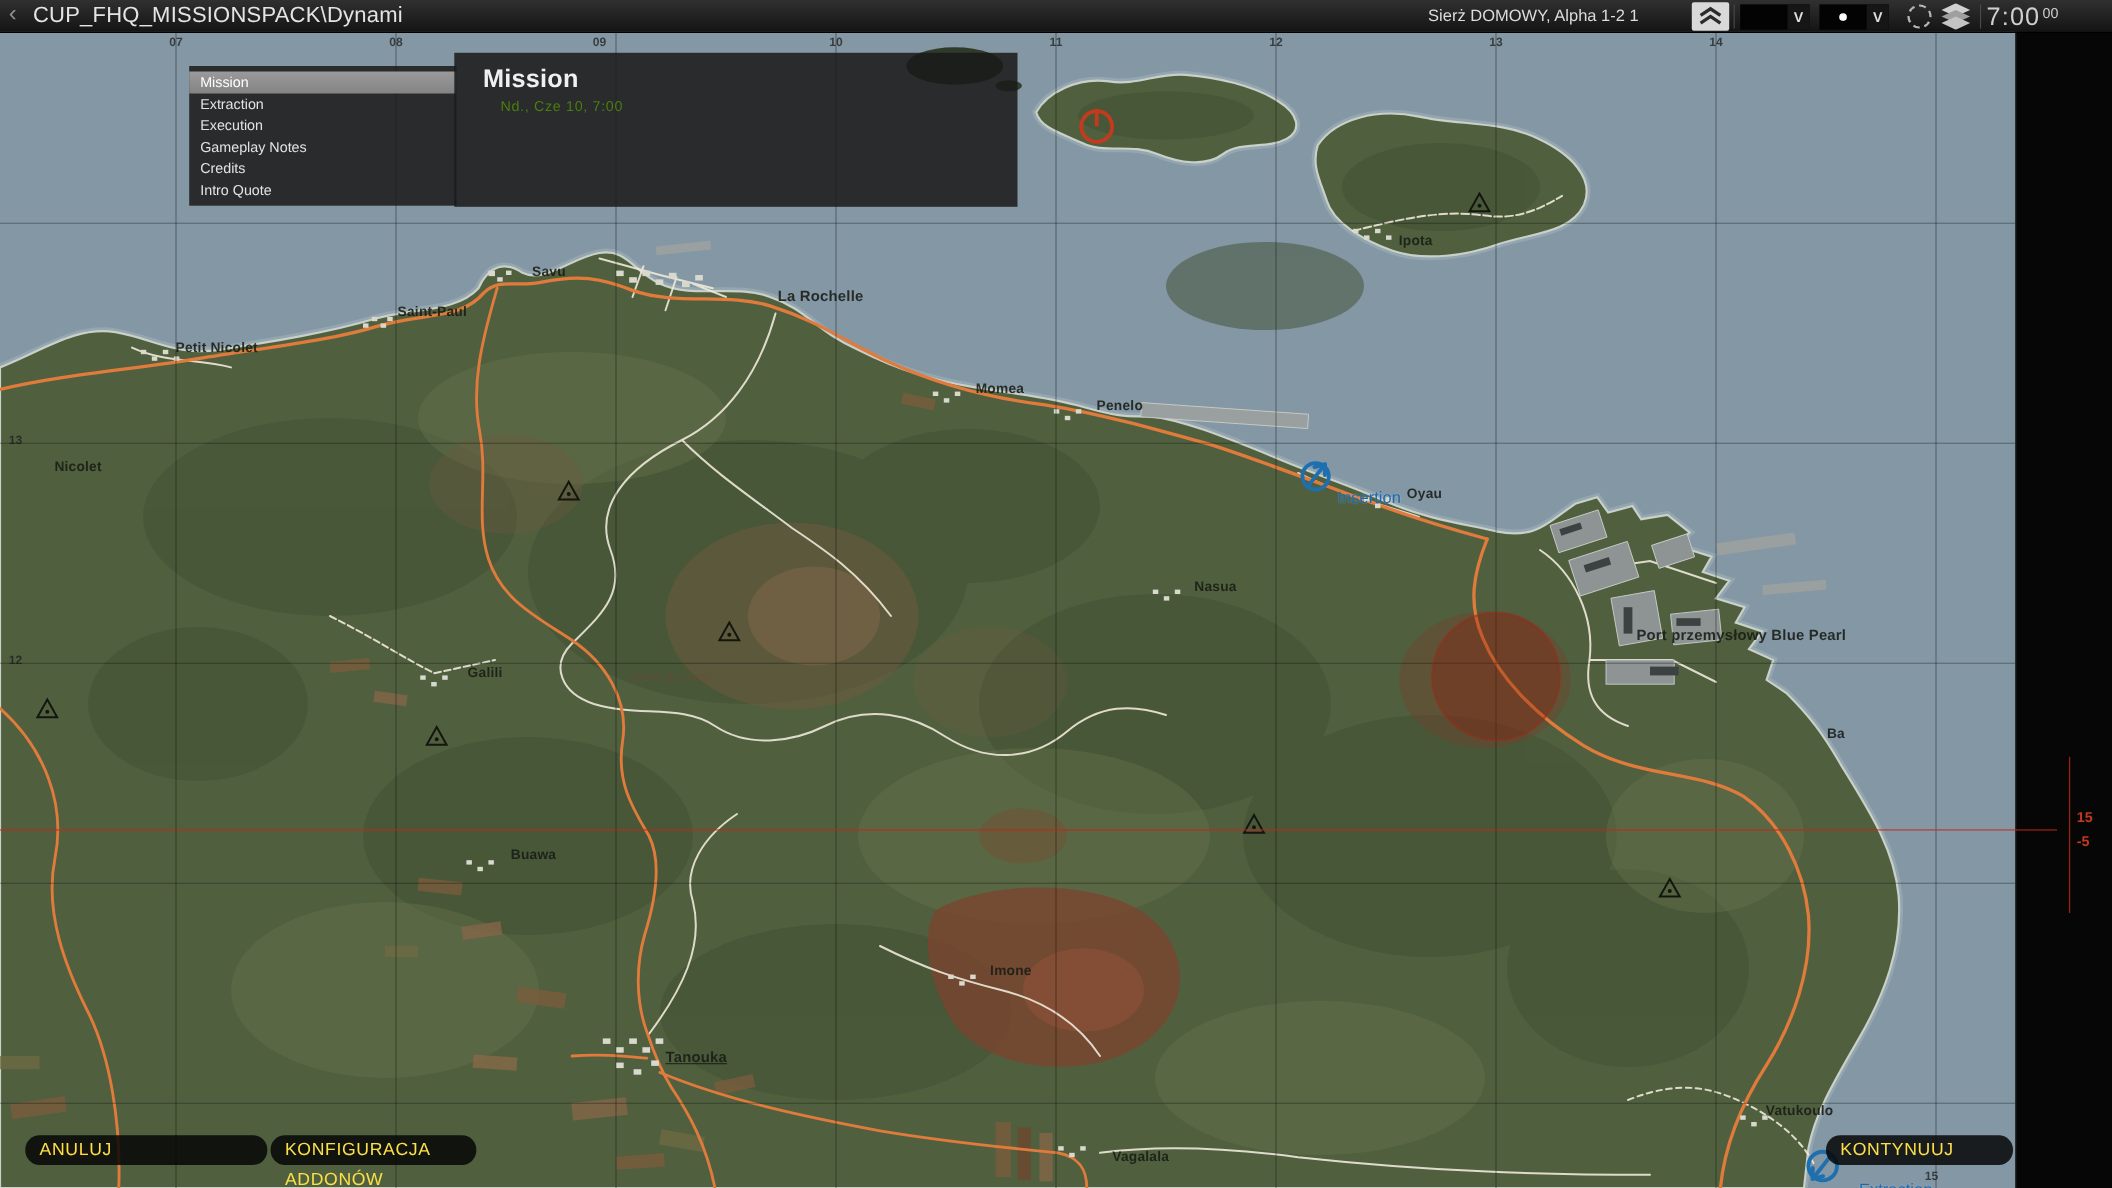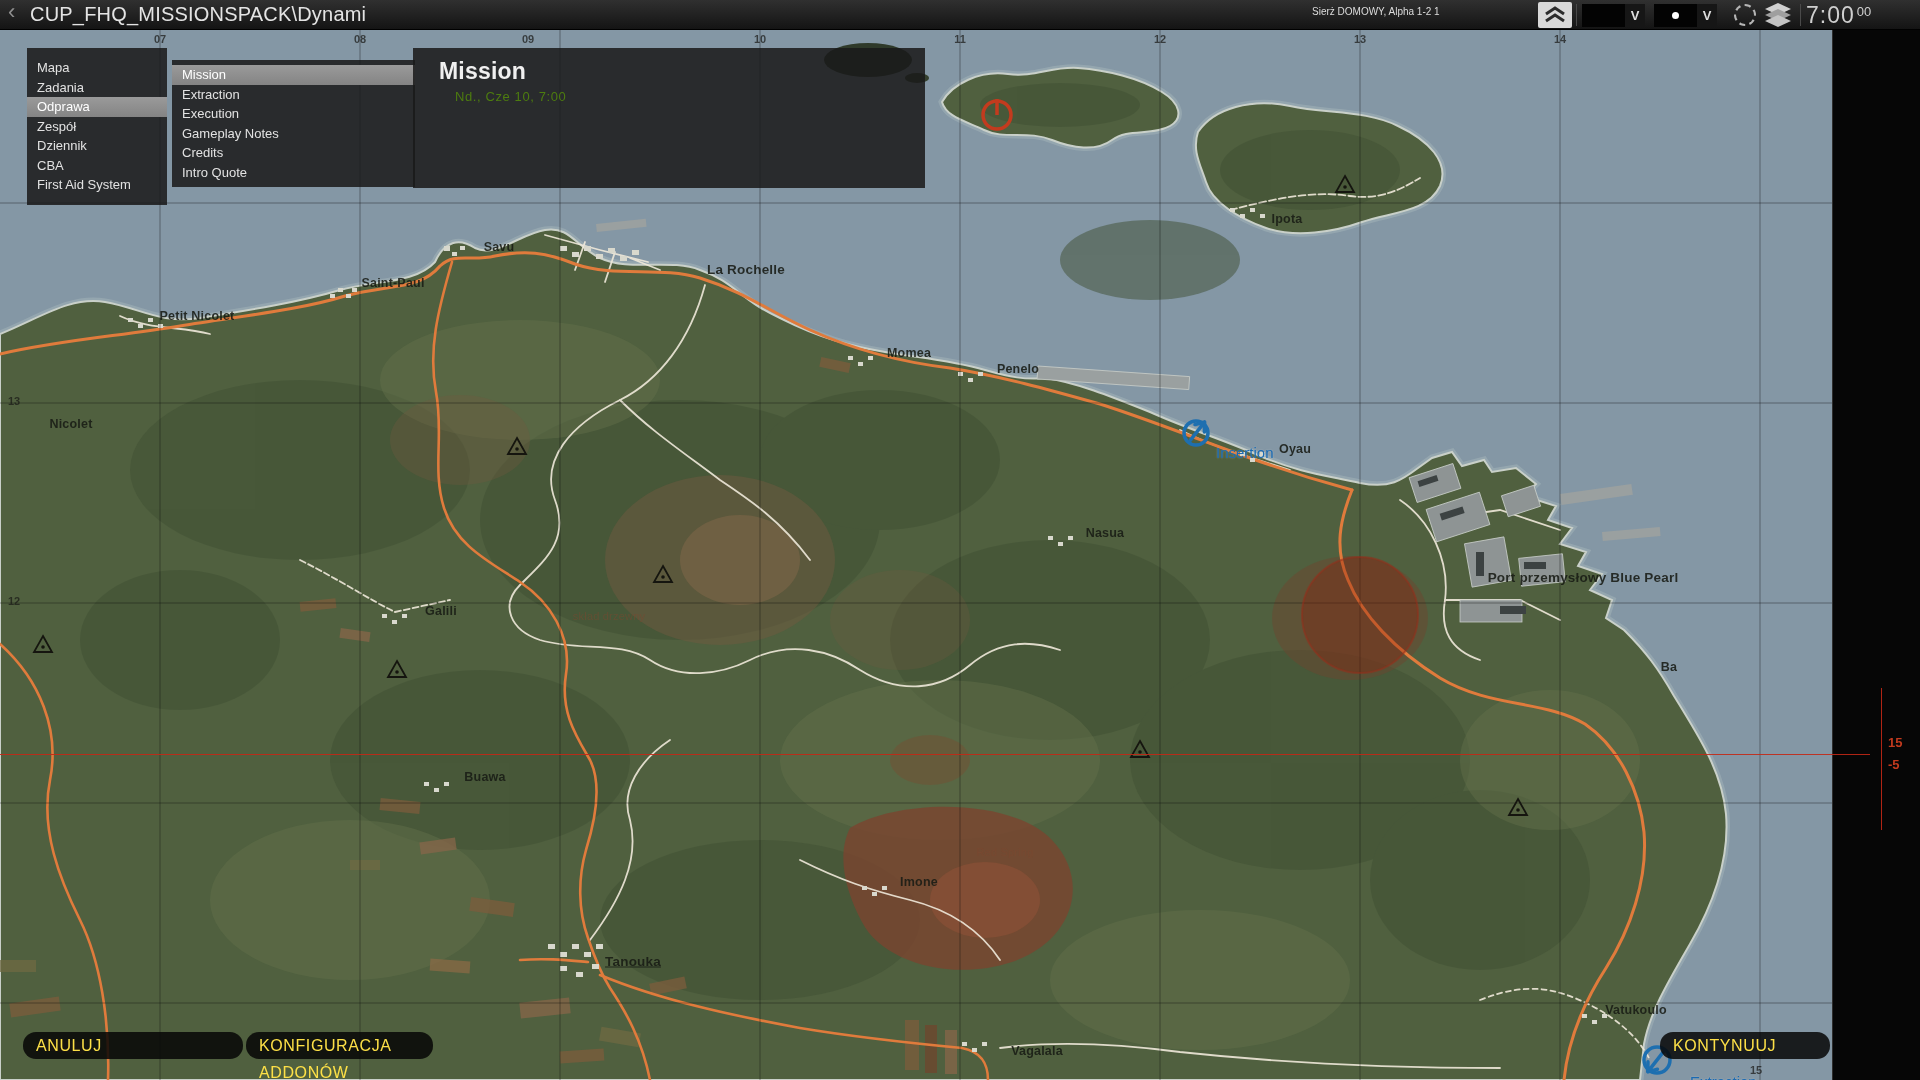--- a/index.html
+++ b/index.html
@@ -26,21 +26,21 @@
          border-left:1px solid #2e2e2e;z-index:30;}
   .redline-h{position:absolute;left:0;height:1px;width:1870px;background:rgba(195,40,22,.9);z-index:31;}
   .redline-v{position:absolute;width:1px;height:142px;background:rgba(195,40,22,.9);z-index:33;}
   .redlabel{position:absolute;z-index:34;font-size:13px;font-weight:700;color:#c23a1e;}
 
   
   .topbar{position:absolute;left:0;top:0;width:1920px;height:30px;z-index:50;
           background:linear-gradient(#303030,#141414);border-bottom:1px solid #000;}
   .back{position:absolute;left:8px;top:-1px;font-size:22px;color:#8f8f8f;}
   .title{position:absolute;left:30px;top:3px;font-size:20px;color:#e4e4e4;letter-spacing:.2px;}
-  .player{position:absolute;left:1312px;top:6px;width:220px;text-align:left;font-size:10px;color:#dcdcdc;}
+  .player{position:absolute;left:1284px;top:6px;width:220px;text-align:center;font-size:15px;color:#dcdcdc;}
   .rankbox{position:absolute;left:1538px;top:2px;width:34px;height:26px;background:#d9d9d9;border-radius:2px;
            display:flex;align-items:center;justify-content:center;}
   .tb-div{position:absolute;top:4px;width:1px;height:22px;background:#4a4a4a;}
   .dd{position:absolute;top:4px;height:23px;background:#030303;display:flex;}
   .dd .val{flex:1;position:relative;}
   .dd .vbtn{width:20px;background:#161616;color:#dedede;font-size:13px;font-weight:700;
             display:flex;align-items:center;justify-content:center;}
   .dot{position:absolute;left:18px;top:8px;width:7px;height:7px;border-radius:50%;background:#fff;}
   .circ-icon{position:absolute;left:1734px;top:4px;width:22px;height:22px;border:2px dashed #b5b5b5;border-radius:50%;}
   .layers-icon{position:absolute;left:1763px;top:3px;}
@@ -309,21 +309,21 @@
           <circle cy="2" r="1.8" fill="#15150f"></circle>
         </g>
       </g>
   </svg>
 
   <div id="overlay">
     <div class="mlabel" id="lbl-insertion" style="left: 1216px; top: 425px;">Insertion</div>
     <div class="mlabel" id="lbl-extraction" style="left: 1690px; top: 1054px;">Extraction</div>
   <div class="gl top" style="left: 160px; top: 33px;">07</div>
       <div class="gl top" style="left: 360px; top: 33px;">08</div>
-      <div class="gl top" style="left: 528px; top: 33px;">09</div>
+      <div class="gl top" style="left: 545px; top: 33px;">09</div>
       <div class="gl top" style="left: 760px; top: 33px;">10</div>
       <div class="gl top" style="left: 960px; top: 33px;">11</div>
       <div class="gl top" style="left: 1160px; top: 33px;">12</div>
       <div class="gl top" style="left: 1360px; top: 33px;">13</div>
       <div class="gl top" style="left: 1560px; top: 33px;">14</div>
       <div class="gl" style="left: 8px; top: 395px;">13</div>
       <div class="gl" style="left: 8px; top: 595px;">12</div>
       <div class="gl right" style="left: 1898px; top: 791px;">11</div>
       <div class="gl bottom" style="left: 1756px; top: 1064px;">15</div>
       <div class="place" style="left: 452px; top: 247px;">Savu</div>
@@ -382,29 +382,20 @@
         <polygon points="15,12 28,18 15,24 2,18" fill="#c4c4c4"></polygon>
       </svg>
     </div>
     <div class="tb-div" style="left:1800px"></div>
     <div class="timebox">
       <span class="time">7:00</span>
       <span class="secs">00</span>
     </div>
   </div>
 
-  <div class="panel" id="menu-rows">
-      <div class="mrow">Mapa</div>
-      <div class="mrow">Zadania</div>
-      <div class="mrow sel">Odprawa</div>
-      <div class="mrow">Zespół</div>
-      <div class="mrow">Dziennik</div>
-      <div class="mrow">CBA</div>
-      <div class="mrow">First Aid System</div>
-    </div>
   <div class="panel" id="submenu-rows">
       <div class="mrow sel">Mission</div>
       <div class="mrow">Extraction</div>
       <div class="mrow">Execution</div>
       <div class="mrow">Gameplay Notes</div>
       <div class="mrow">Credits</div>
       <div class="mrow">Intro Quote</div>
     </div>
 
   <div class="panel briefing">

